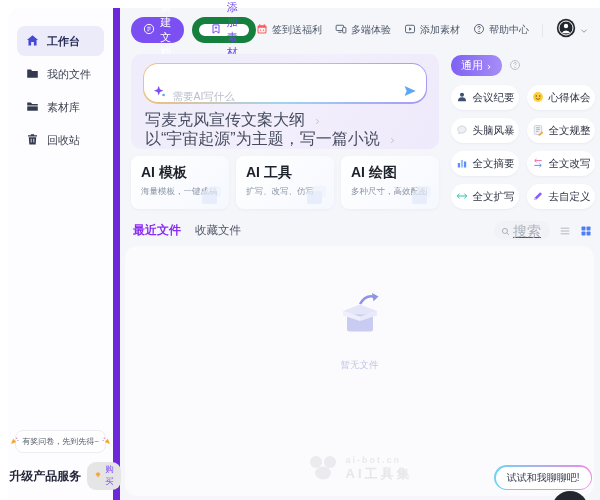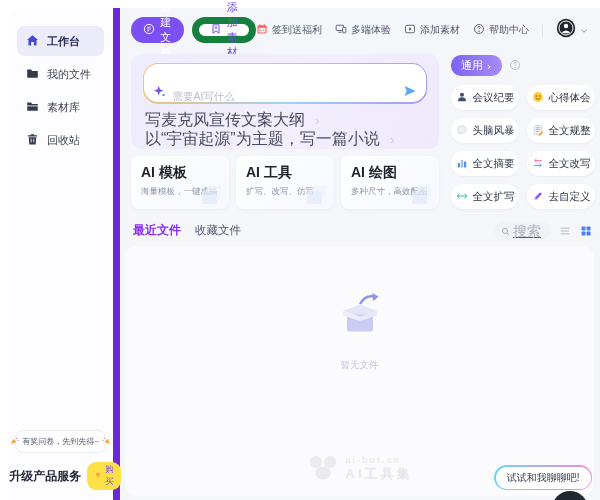--- a/index.html
+++ b/index.html
@@ -21,21 +21,21 @@
   .nav-item { height:30px; margin:0 9px 3px; border-radius:8px; display:flex;
               align-items:center; gap:8px; padding:0 9px; font-size:11px; color:#3c4150; cursor:pointer; }
   .nav-item .ni-label { white-space:nowrap; }
   .nav-item.active { background:#ecebfa; color:#272c55; font-weight:bold; }
   .side-bottom { position:absolute; left:7px; right:7px; bottom:10px; }
   .promo { border:1px solid #ececf3; background:#fff; border-radius:8px; padding:5px 2px;
            display:flex; align-items:center; justify-content:center; gap:3px;
            font-size:8px; color:#565b6c; white-space:nowrap; margin-bottom:9px; }
   .upgrade { display:flex; align-items:center; justify-content:center; gap:6px; }
   .upgrade-label { font-size:12px; font-weight:bold; color:#23263a; white-space:nowrap;margin-left:9px; }
-  .buy-btn { display:flex; align-items:center; gap:3px; background:#fde047; border:none;
+  .buy-btn { display:flex; align-items:center; gap:3px; background:#e5e5e5; border:none;
              border-radius:9px; padding:2px 7px; font-size:8.5px; color:#7a4df0; }
 
   
   .main { position:absolute; left:113px; right:0; top:0; bottom:0; }
 
   .topbar { height:44px; display:flex; align-items:center; padding:0 12px 0 10px; }
   .btn-primary { display:flex; align-items:center; gap:5px; background:#7b4ff2; color:#fff;
                  border:none; border-radius:14px; height:26px; padding:0 12px; font-size:11px; }
   .btn-outline { display:flex; align-items:center; gap:5px; background:#fff; color:#6d45ee;
                  border:7px solid #15803d; border-radius:14px; height:26px; padding:0 11px;

